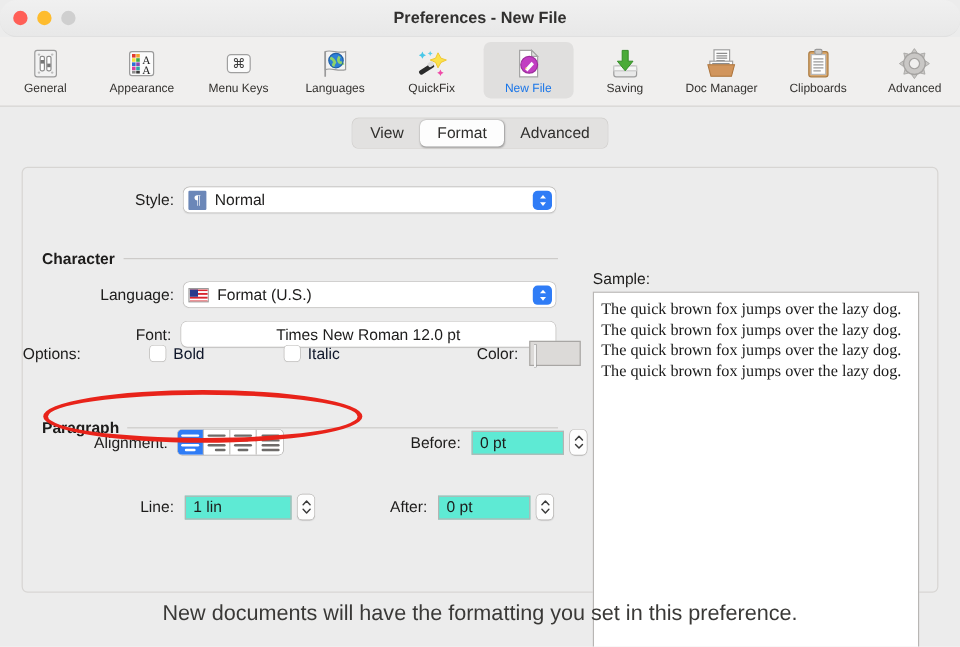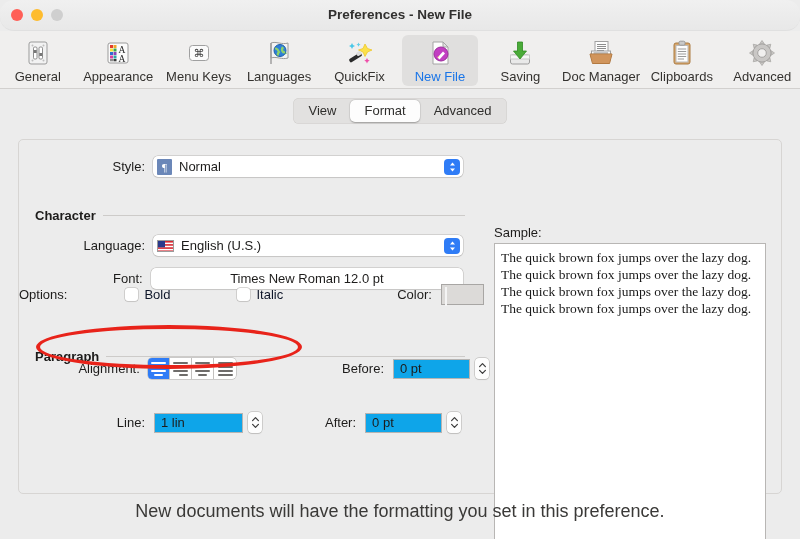--- a/index.html
+++ b/index.html
@@ -77,21 +77,21 @@
   .tb-item.selected { background: #e0dfde; }
   .tb-icon {
     width: 32px;
     height: 31px;
     display: flex;
     align-items: center;
     justify-content: center;
   }
   .tb-label {
     margin-top: 1px;
-    font-size: 13px;
+    font-size: 10px;
     color: #34322f;
     white-space: nowrap;
     text-align: center;
   }
   .tb-item.selected .tb-label { color: #1975e8; }
 
   
   #content {
     position: relative;
     height: 451px;
@@ -257,21 +257,21 @@
     box-sizing: border-box;
   }
   .alignseg:last-child { border-right: none; }
   .alignseg.on { background: #2f7cf6; }
   .aline { height: 2px; background: #6e6c6a; border-radius: 1px; }
   .alignseg.on .aline { background: #ffffff; }
 
   
   .tfield {
     height: 20px;
-    background: #0ea5e9;
+    background: #5eead4;
     border: 1px solid #b6b4b2;
     box-sizing: border-box;
     display: flex;
     align-items: center;
     padding-left: 6px;
     font-size: 13px;
     color: #1d1c1b;
   }
   .stepper-grey {
     width: 14px;
@@ -558,21 +558,21 @@
               <rect width="16" height="11" fill="#fff"></rect>
               <g fill="#d8262f">
                 <rect y="0" width="16" height="1.57"></rect>
                   <rect y="3.14" width="16" height="1.57"></rect>
                 <rect y="6.28" width="16" height="1.57"></rect>
                   <rect y="9.42" width="16" height="1.57"></rect>
               </g>
               <rect width="7" height="6.3" fill="#2a3a8c"></rect>
             </svg>
           </span>
-          <span class="ptext" style="margin-left:7px;">English (U.S.)</span>
+          <span class="ptext" style="margin-left:7px;">Format (U.S.)</span>
           <span class="stepper-blue">
             <svg width="9" height="12" viewBox="0 0 9 12">
                 <path d="M4.5 1.4 L7 4.4 H2 Z" fill="#fff"></path>
                 <path d="M4.5 10.6 L2 7.6 H7 Z" fill="#fff"></path>
               </svg>
           </span>
         </div>
       </div>
 
       <div class="row" style="left:0; top:128px; width:444px;">

